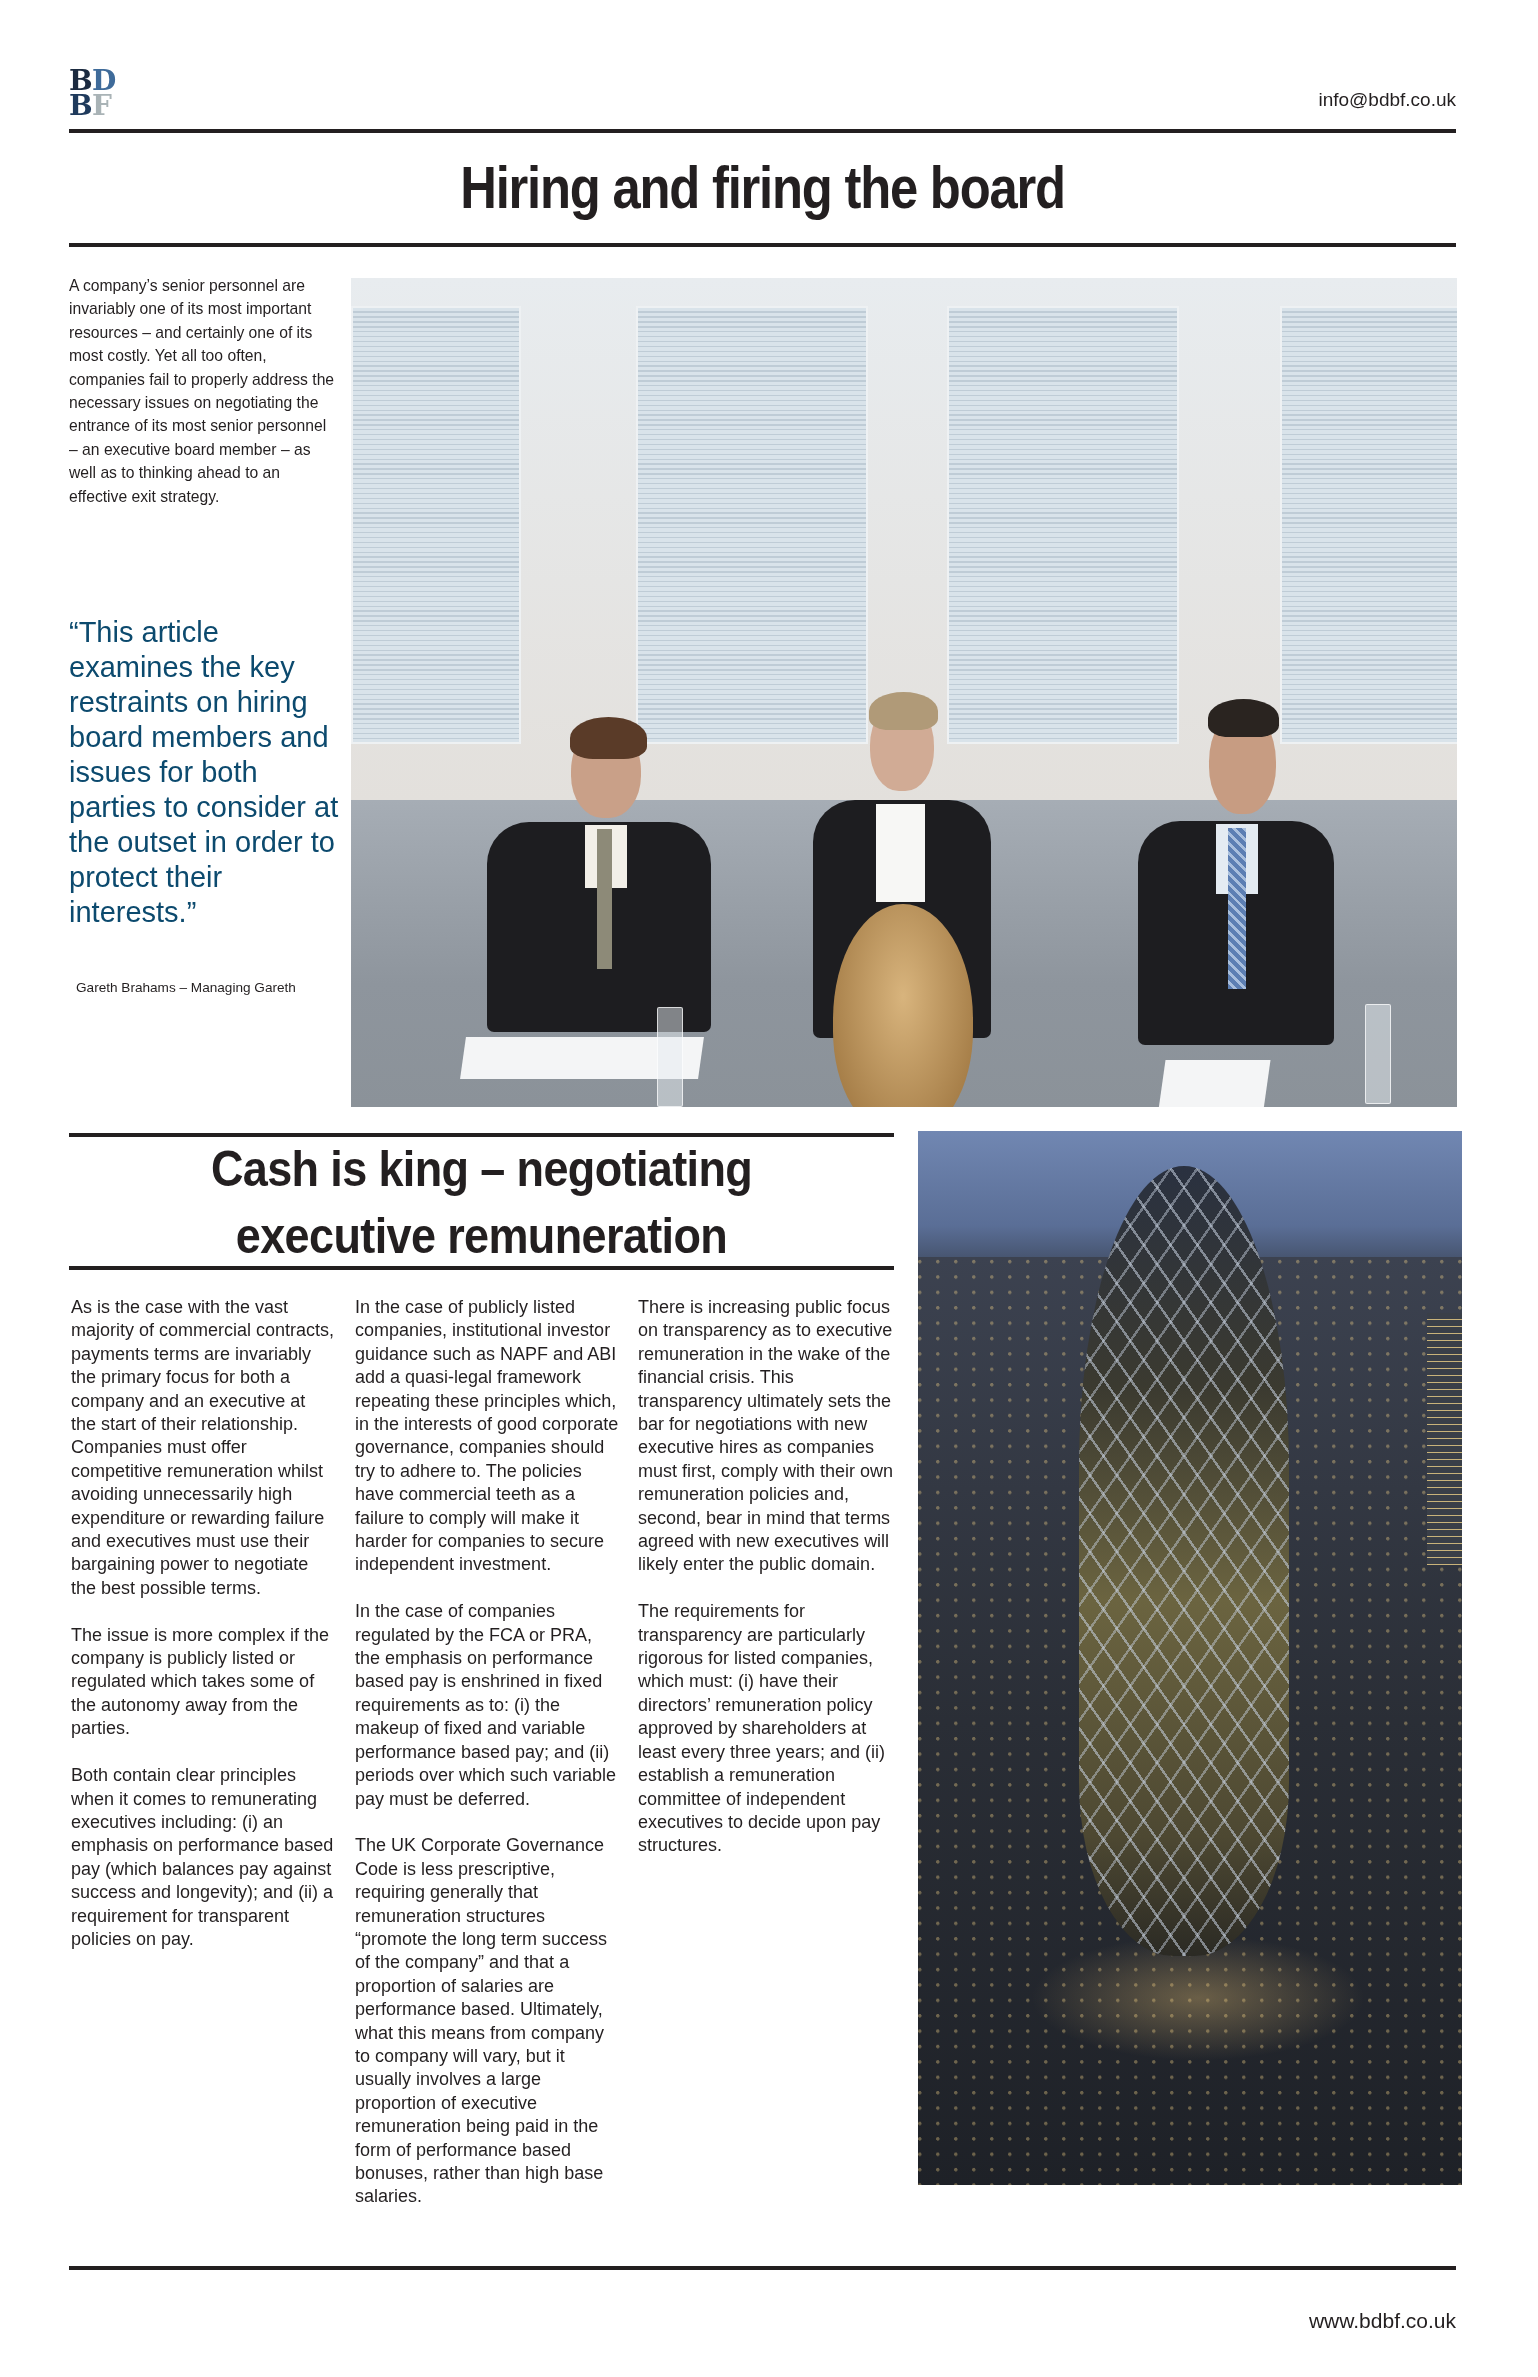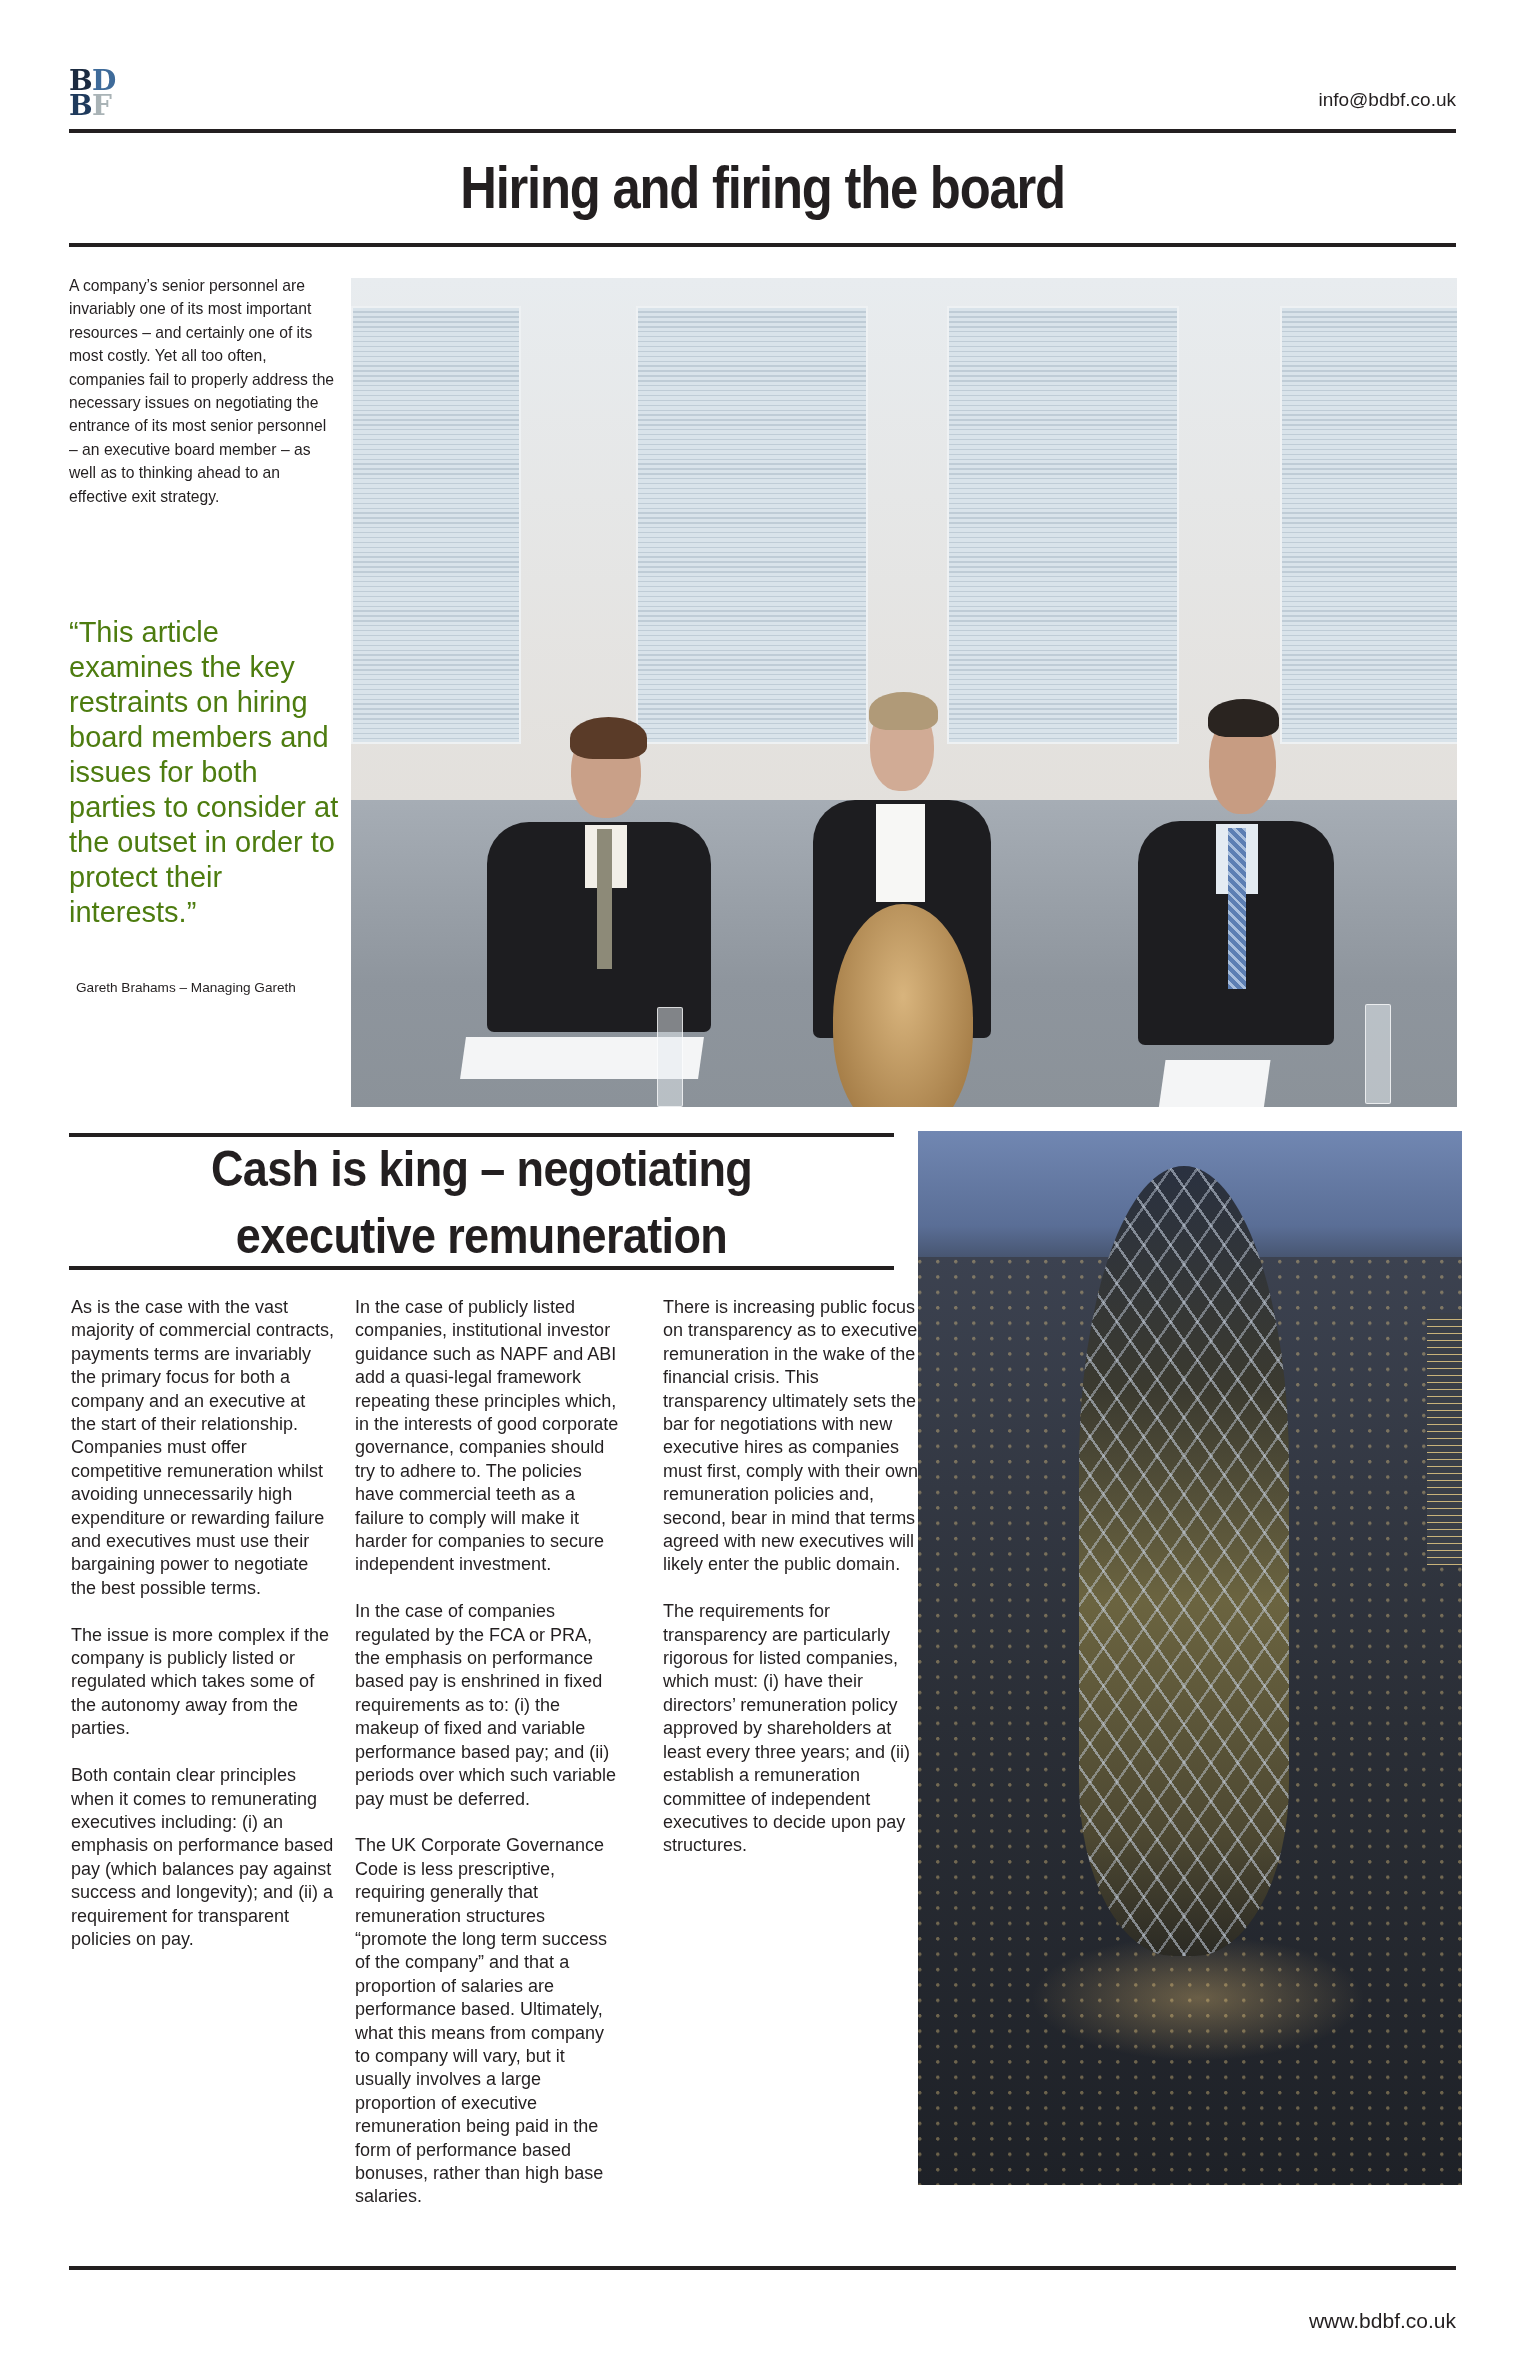--- a/index.html
+++ b/index.html
@@ -27,21 +27,21 @@
 
   .main-title { position: absolute; left: 69px; width: 1387px; top: 143px; text-align: center;
                 font-size: 59px; font-weight: bold; letter-spacing: -1.4px;
                 transform: scaleX(0.86); transform-origin: center; line-height: 91px; }
 
   
   .intro { position: absolute; left: 69px; top: 274px; width: 266px;
            font-size: 15.7px; line-height: 23.4px; color: #231f20; }
 
   .pullquote { position: absolute; left: 69px; top: 615px; width: 280px;
-               font-size: 29px; line-height: 35px; color: #4d7c0f; }
+               font-size: 29px; line-height: 35px; color: #0c4a6e; }
   .attribution { position: absolute; left: 76px; top: 980px; width: 280px;
                  font-size: 13.6px; color: #231f20; }
 
   
   .photo-interview { position: absolute; left: 351px; top: 278px; width: 1106px; height: 829px;
                      overflow: hidden; background: #dfe3e6; }
   .photo-interview .wall { position: absolute; left: 0; top: 0; width: 100%; height: 63%;
                            background: linear-gradient(#e8ecef, #e3e0dc); }
   .photo-interview .window { position: absolute; top: 28px; height: 434px;
      background: repeating-linear-gradient(#d9e3ea 0px, #d9e3ea 3.5px, #bfccd6 3.5px, #bfccd6 4.9px);
@@ -96,21 +96,21 @@
   
   .sec2-title { position: absolute; left: 69px; width: 825px; top: 1136px; text-align: center;
                 font-size: 50px; font-weight: bold; line-height: 67px; letter-spacing: -0.7px;
                 transform: scaleX(0.9); transform-origin: center; }
 
   .col { position: absolute; top: 1296px; width: 264px; font-size: 18px; line-height: 23.4px;
          color: #231f20; }
   .col p { margin: 0 0 23.4px 0; }
   .col1 { left: 71px; }
   .col2 { left: 355px; }
-  .col3 { left: 638px; margin-left: 25px; }
+  .col3 { left: 638px; }
 
   
   .photo-gherkin { position: absolute; left: 918px; top: 1131px; width: 544px; height: 1054px;
                    overflow: hidden;
                    background: linear-gradient(#7187b2 0%, #5a6e96 9%, #3b4558 14%, #2c3240 40%, #22262e 100%); }
   .photo-gherkin .city { position: absolute; left: 0; top: 12%; width: 100%; height: 88%;
      background:
        radial-gradient(circle at 10% 30%, rgba(255,220,140,0.35) 0 1.4px, transparent 2.1px) 0 0/18px 15.4px,
        linear-gradient(#3c4250, #2a2e36 50%, #1e2127); }
   .photo-gherkin .tower { position: absolute; left: 161px; top: 35px; width: 210px; height: 790px;

